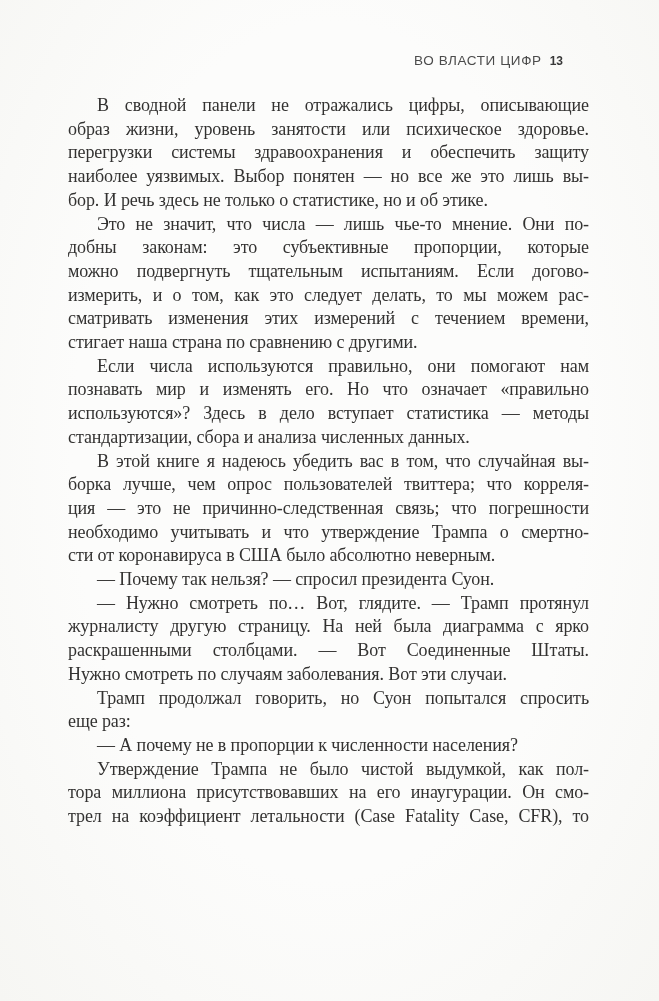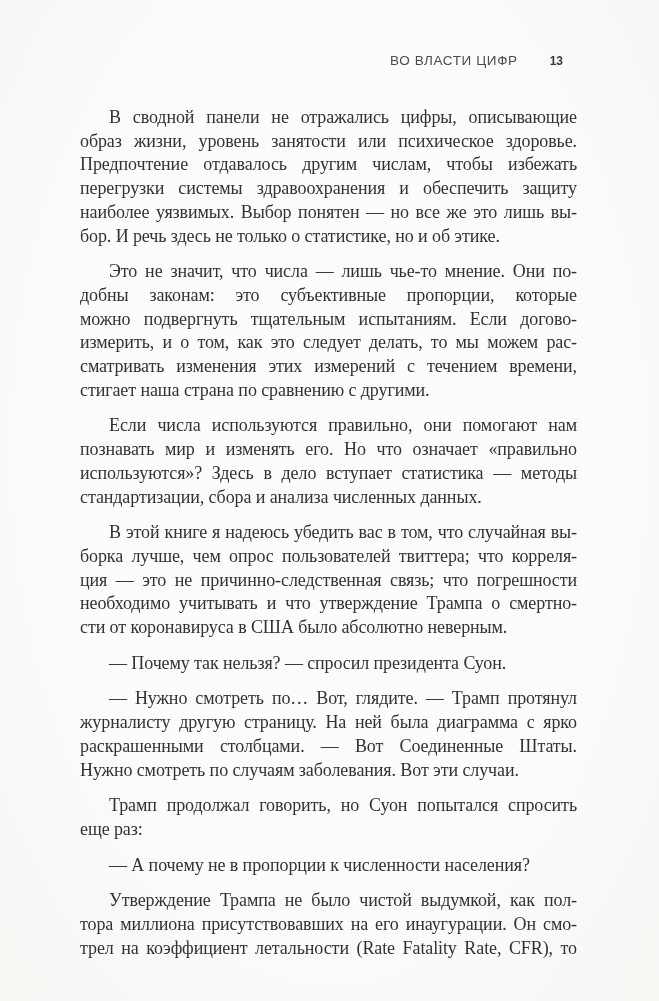--- a/index.html
+++ b/index.html
@@ -19,21 +19,21 @@
     inset: 0;
     background: radial-gradient(ellipse at 50% 45%, #fcfcfb 55%, #f6f6f3 100%);
   }
   
   .running-header {
     position: absolute;
     top: 53px;
     right: 96px;
     display: flex;
     align-items: baseline;
-    gap: 32px;
+    gap: 8px;
     font-family: "Liberation Sans", "DejaVu Sans", sans-serif;
     color: #4b4b4b;
   }
   .running-title {
     font-size: 13.5px;
     letter-spacing: 0.6px;
     font-weight: 500;
   }
   .page-number {
     font-size: 12px;
@@ -45,21 +45,21 @@
     position: absolute;
     left: 68px;
     top: 94px;
     width: 521px;
     font-size: 18px;
     line-height: 23.7px;
     color: #333231;
     letter-spacing: -0.1px;
   }
   .paragraph {
-    margin: 12px;
+    margin: 0;
     padding: 0;
   }
   .line {
     text-align: justify;
     text-align-last: justify;
     -moz-text-align-last: justify;
     white-space: normal;
   }
   .line.first {
     text-indent: 29px;
@@ -76,21 +76,20 @@
 
   <div class="running-header">
     <span class="running-title">ВО ВЛАСТИ ЦИФР</span>
     <span class="page-number">13</span>
   </div>
 
   <div class="page-text">
       <div class="paragraph">
         <div class="line first">В сводной панели не отражались цифры, описывающие</div>
         <div class="line">образ жизни, уровень занятости или психическое здоровье.</div>
-        <div class="line">Предпочтение отдавалось другим числам, чтобы избежать</div>
         <div class="line">перегрузки системы здравоохранения и обеспечить защиту</div>
         <div class="line">наиболее уязвимых. Выбор понятен — но все же это лишь вы-</div>
         <div class="line para-last">бор. И речь здесь не только о статистике, но и об этике.</div>
       </div>
       <div class="paragraph">
         <div class="line first">Это не значит, что числа — лишь чье-то мнение. Они по-</div>
         <div class="line">добны законам: это субъективные пропорции, которые</div>
         <div class="line">можно подвергнуть тщательным испытаниям. Если догово-</div>
         <div class="line">измерить, и о том, как это следует делать, то мы можем рас-</div>
         <div class="line">сматривать изменения этих измерений с течением времени,</div>
@@ -121,17 +120,17 @@
       <div class="paragraph">
         <div class="line first">Трамп продолжал говорить, но Суон попытался спросить</div>
         <div class="line para-last">еще раз:</div>
       </div>
       <div class="paragraph">
         <div class="line first para-last">— А почему не в пропорции к численности населения?</div>
       </div>
       <div class="paragraph">
         <div class="line first">Утверждение Трампа не было чистой выдумкой, как пол-</div>
         <div class="line">тора миллиона присутствовавших на его инаугурации. Он смо-</div>
-        <div class="line">трел на коэффициент летальности (Rate Fatality Rate, CFR), то</div>
+        <div class="line">трел на коэффициент летальности (Case Fatality Case, CFR), то</div>
       </div>
     </div>
 
 </div>
 
 </body></html>

